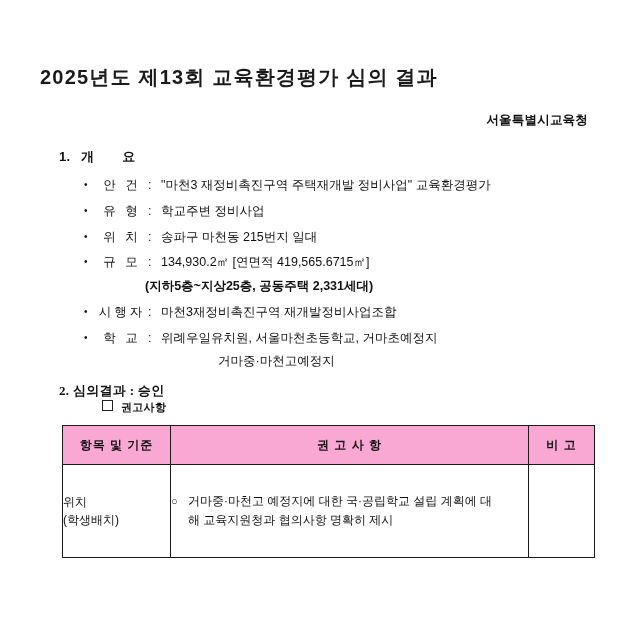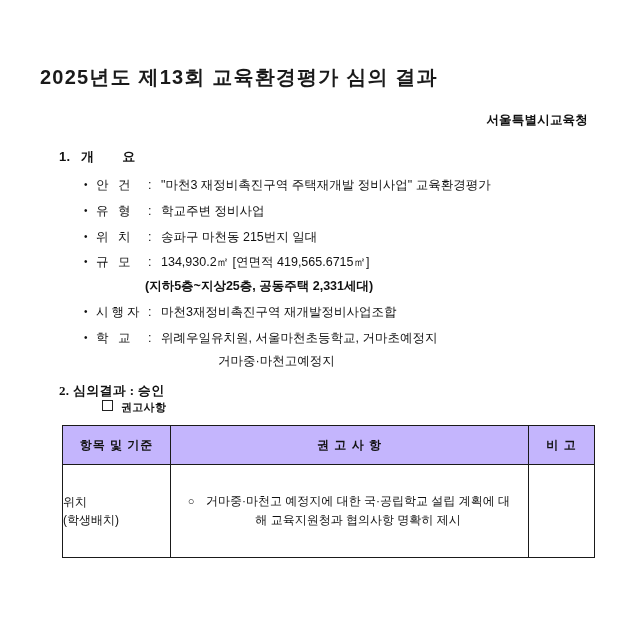--- a/index.html
+++ b/index.html
@@ -67,20 +67,21 @@
     position: absolute;
     left: 44px;
     top: 0;
     font-size: 10px;
     line-height: 1.55;
   }
   .lbl {
     display: inline-block;
     min-width: 52px;
     letter-spacing: 3px;
+    text-align: center;
   }
   .colon {
     display: inline-block;
     width: 13px;
   }
   .sub-line {
     font-size: 12.5px;
     line-height: 1.34;
     padding-left: 105px;
     margin-top: -2px;
@@ -121,39 +122,38 @@
     width: 532px;
     table-layout: fixed;
   }
   table.rec-table th,
   table.rec-table td {
     border: 1px solid #1a1a1a;
     font-size: 12px;
     padding: 0;
   }
   table.rec-table thead th {
-    background: #c4b5fd;
+    background: #f9a8d4;
     height: 38px;
     font-weight: bold;
     text-align: center;
     letter-spacing: 1px;
   }
   .col-a { width: 108px; }
   .col-b { width: 358px; }
   .col-c { width: 66px; }
   td.cell-item {
     vertical-align: middle;
     line-height: 1.5;
     height: 92px;
   }
   td.cell-rec {
     vertical-align: middle;
     padding: 0 10px 0 12px;
     line-height: 1.55;
-    text-align: center;
   }
   .circ {
     display: inline-block;
     width: 10px;
     margin-right: 7px;
     font-size: 11px;
   }
   .rec-body {
     display: inline-block;
     vertical-align: top;

